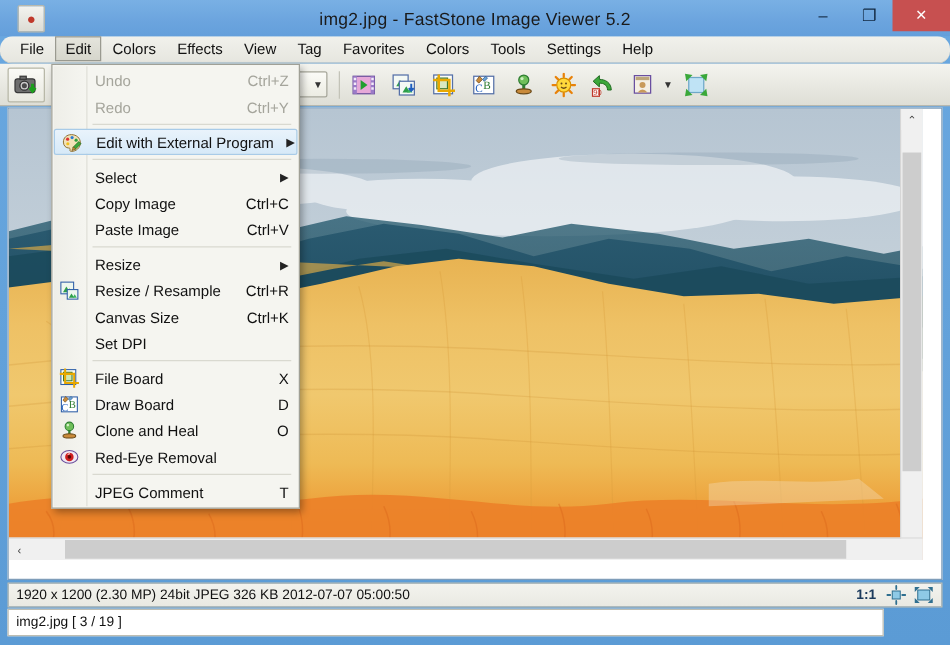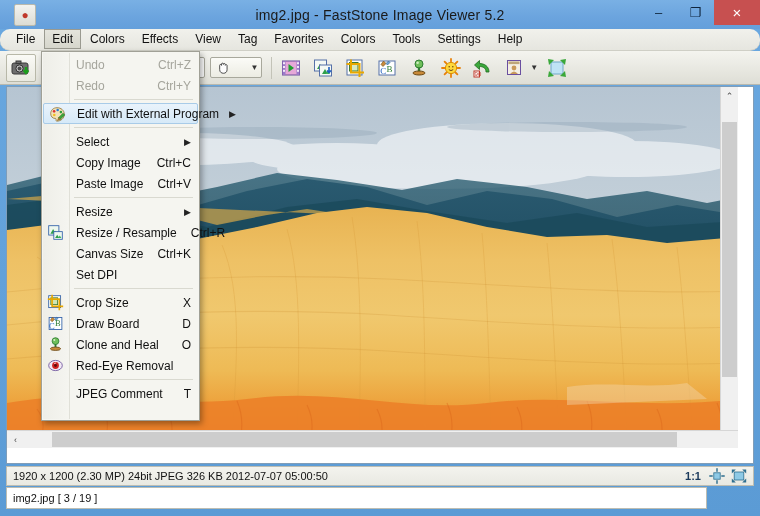--- a/index.html
+++ b/index.html
@@ -125,24 +125,24 @@
   .st-right{margin-left:auto;display:flex;align-items:center;padding-right:6px;}
   .st-right .zl{font-size:11px;font-weight:bold;color:#1b3a5c;margin-right:8px;}
   .status2{
     position:absolute;left:6px;top:487px;width:701px;height:22px;
     background:#ffffff;border:1px solid #bdbdb2;box-sizing:border-box;
     display:flex;align-items:center;font-size:11px;color:#111;padding-left:6px;
   }
 
   
   .dropdown{
-    position:absolute;left:41px;top:51px;width:159px;
+    position:absolute;left:41px;top:51px;width:199px;
     background:#f5f5f0;border:1px solid #a0a096;
     box-shadow:2px 3px 6px rgba(0,0,0,.35);
-    padding:2px 0 16px 0;box-sizing:border-box;z-index:50;
+    padding:2px 0 2px 0;box-sizing:border-box;z-index:50;
   }
   .gutter{
     position:absolute;left:1px;top:1px;width:26px;bottom:1px;
     background:linear-gradient(90deg,#eeeee8,#f5f5f0);
     border-right:1px solid #e0e0d8;
   }
   .ditem{
     position:relative;height:21px;display:flex;align-items:center;
     font-size:12px;color:#111;padding-left:34px;padding-right:8px;
     box-sizing:border-box;z-index:2;
@@ -548,21 +548,21 @@
 
     <div class="dsep"></div>
 
     <div class="ditem">
       <svg class="micon" viewBox="0 0 20 20">
         <rect x="2" y="2" width="14" height="14" fill="#fdfdf2" stroke="#2f5fa8"></rect>
         <rect x="4.5" y="4.5" width="8" height="8" fill="#cfe6b2" stroke="#3f7a2f"></rect>
         <path d="M6 1 V14.5 H19" stroke="#e8a800" stroke-width="1.9" fill="none"></path>
         <path d="M1 6 H14.5 V19" stroke="#e8a800" stroke-width="1.9" fill="none"></path>
       </svg>
-      <span class="lbl">Crop Size</span>
+      <span class="lbl">File Board</span>
       <span class="acc">X</span>
     </div>
 
     <div class="ditem">
       <svg class="micon" viewBox="0 0 20 20">
         <rect x="2.5" y="3" width="15" height="14" fill="#ffffff" stroke="#2f5fa8"></rect>
         <text x="2.4" y="16" font-family="Liberation Serif, serif" font-size="10" fill="#1f5fbf">C</text>
         <text x="9.5" y="13.5" font-family="Liberation Serif, serif" font-size="10" fill="#2e7d32">B</text>
         <path d="M6.5 2.5 L9 5 L6 8 L4 6 Z" fill="#c98a3a" stroke="#6b4a18" stroke-width=".6"></path>
         <path d="M9 5 L11.5 2.5 L13 4 L10.5 6.5 Z" fill="#6aa3d8" stroke="#2b5b8a" stroke-width=".6"></path>

